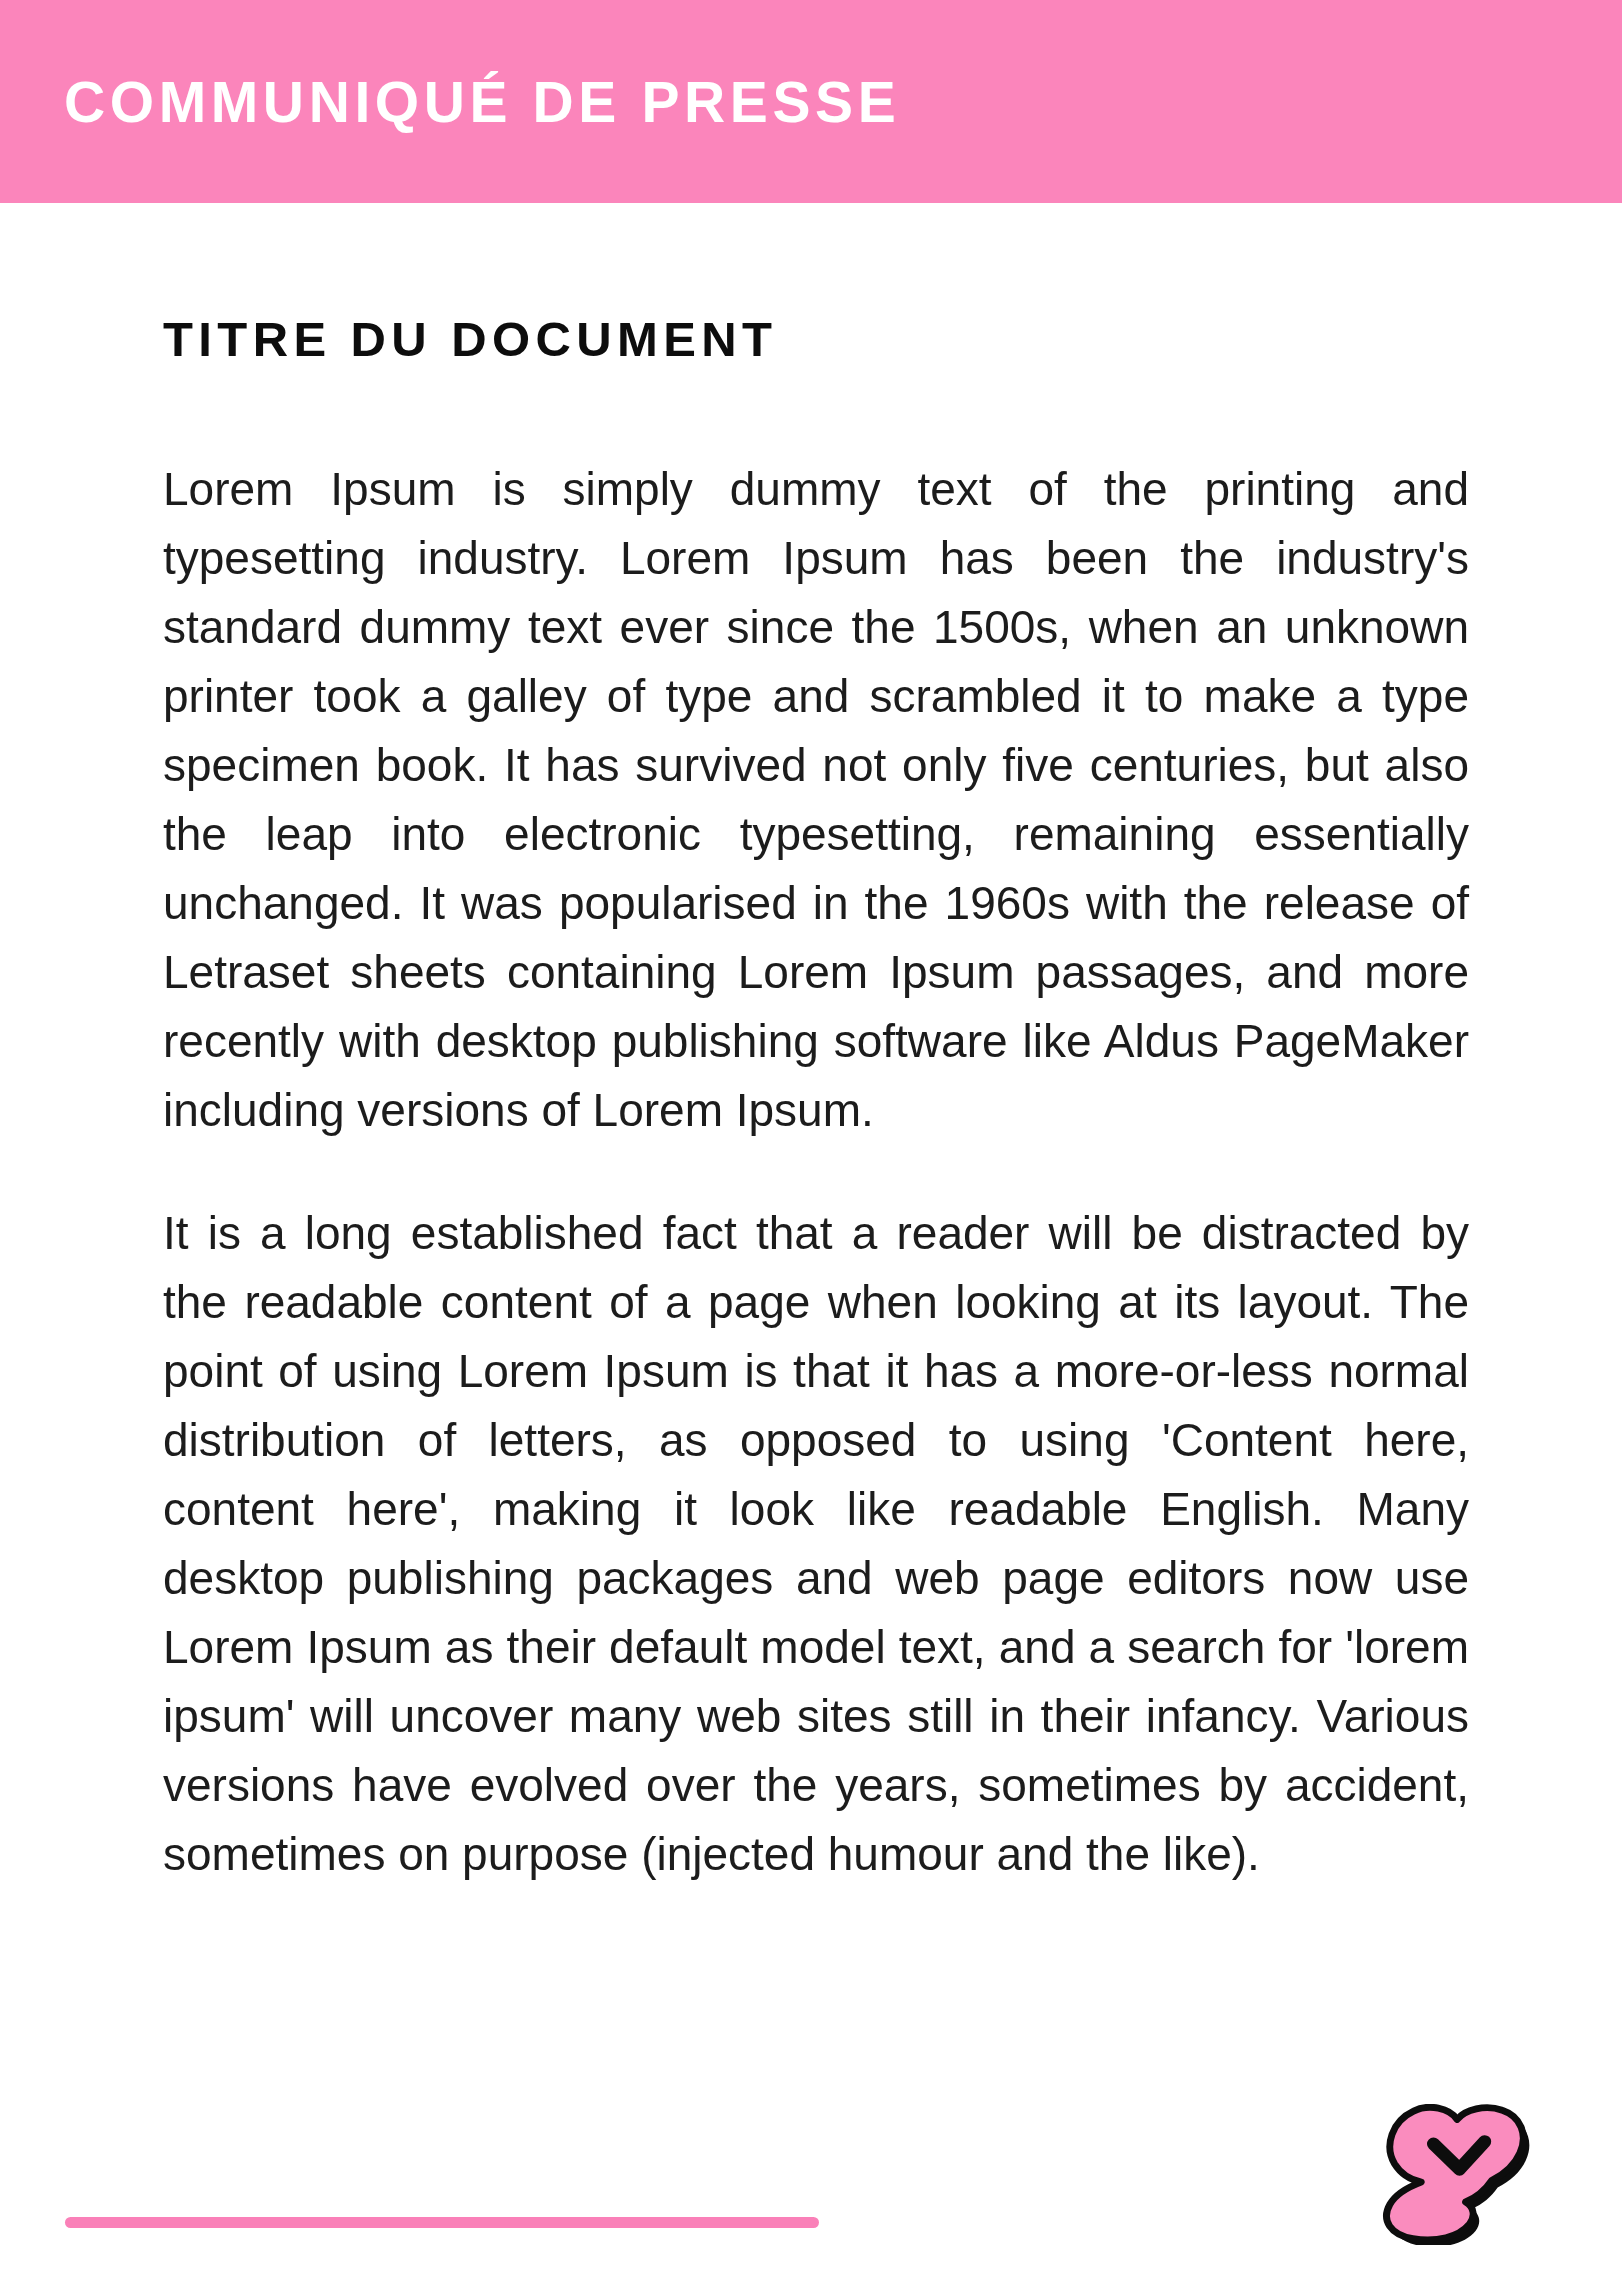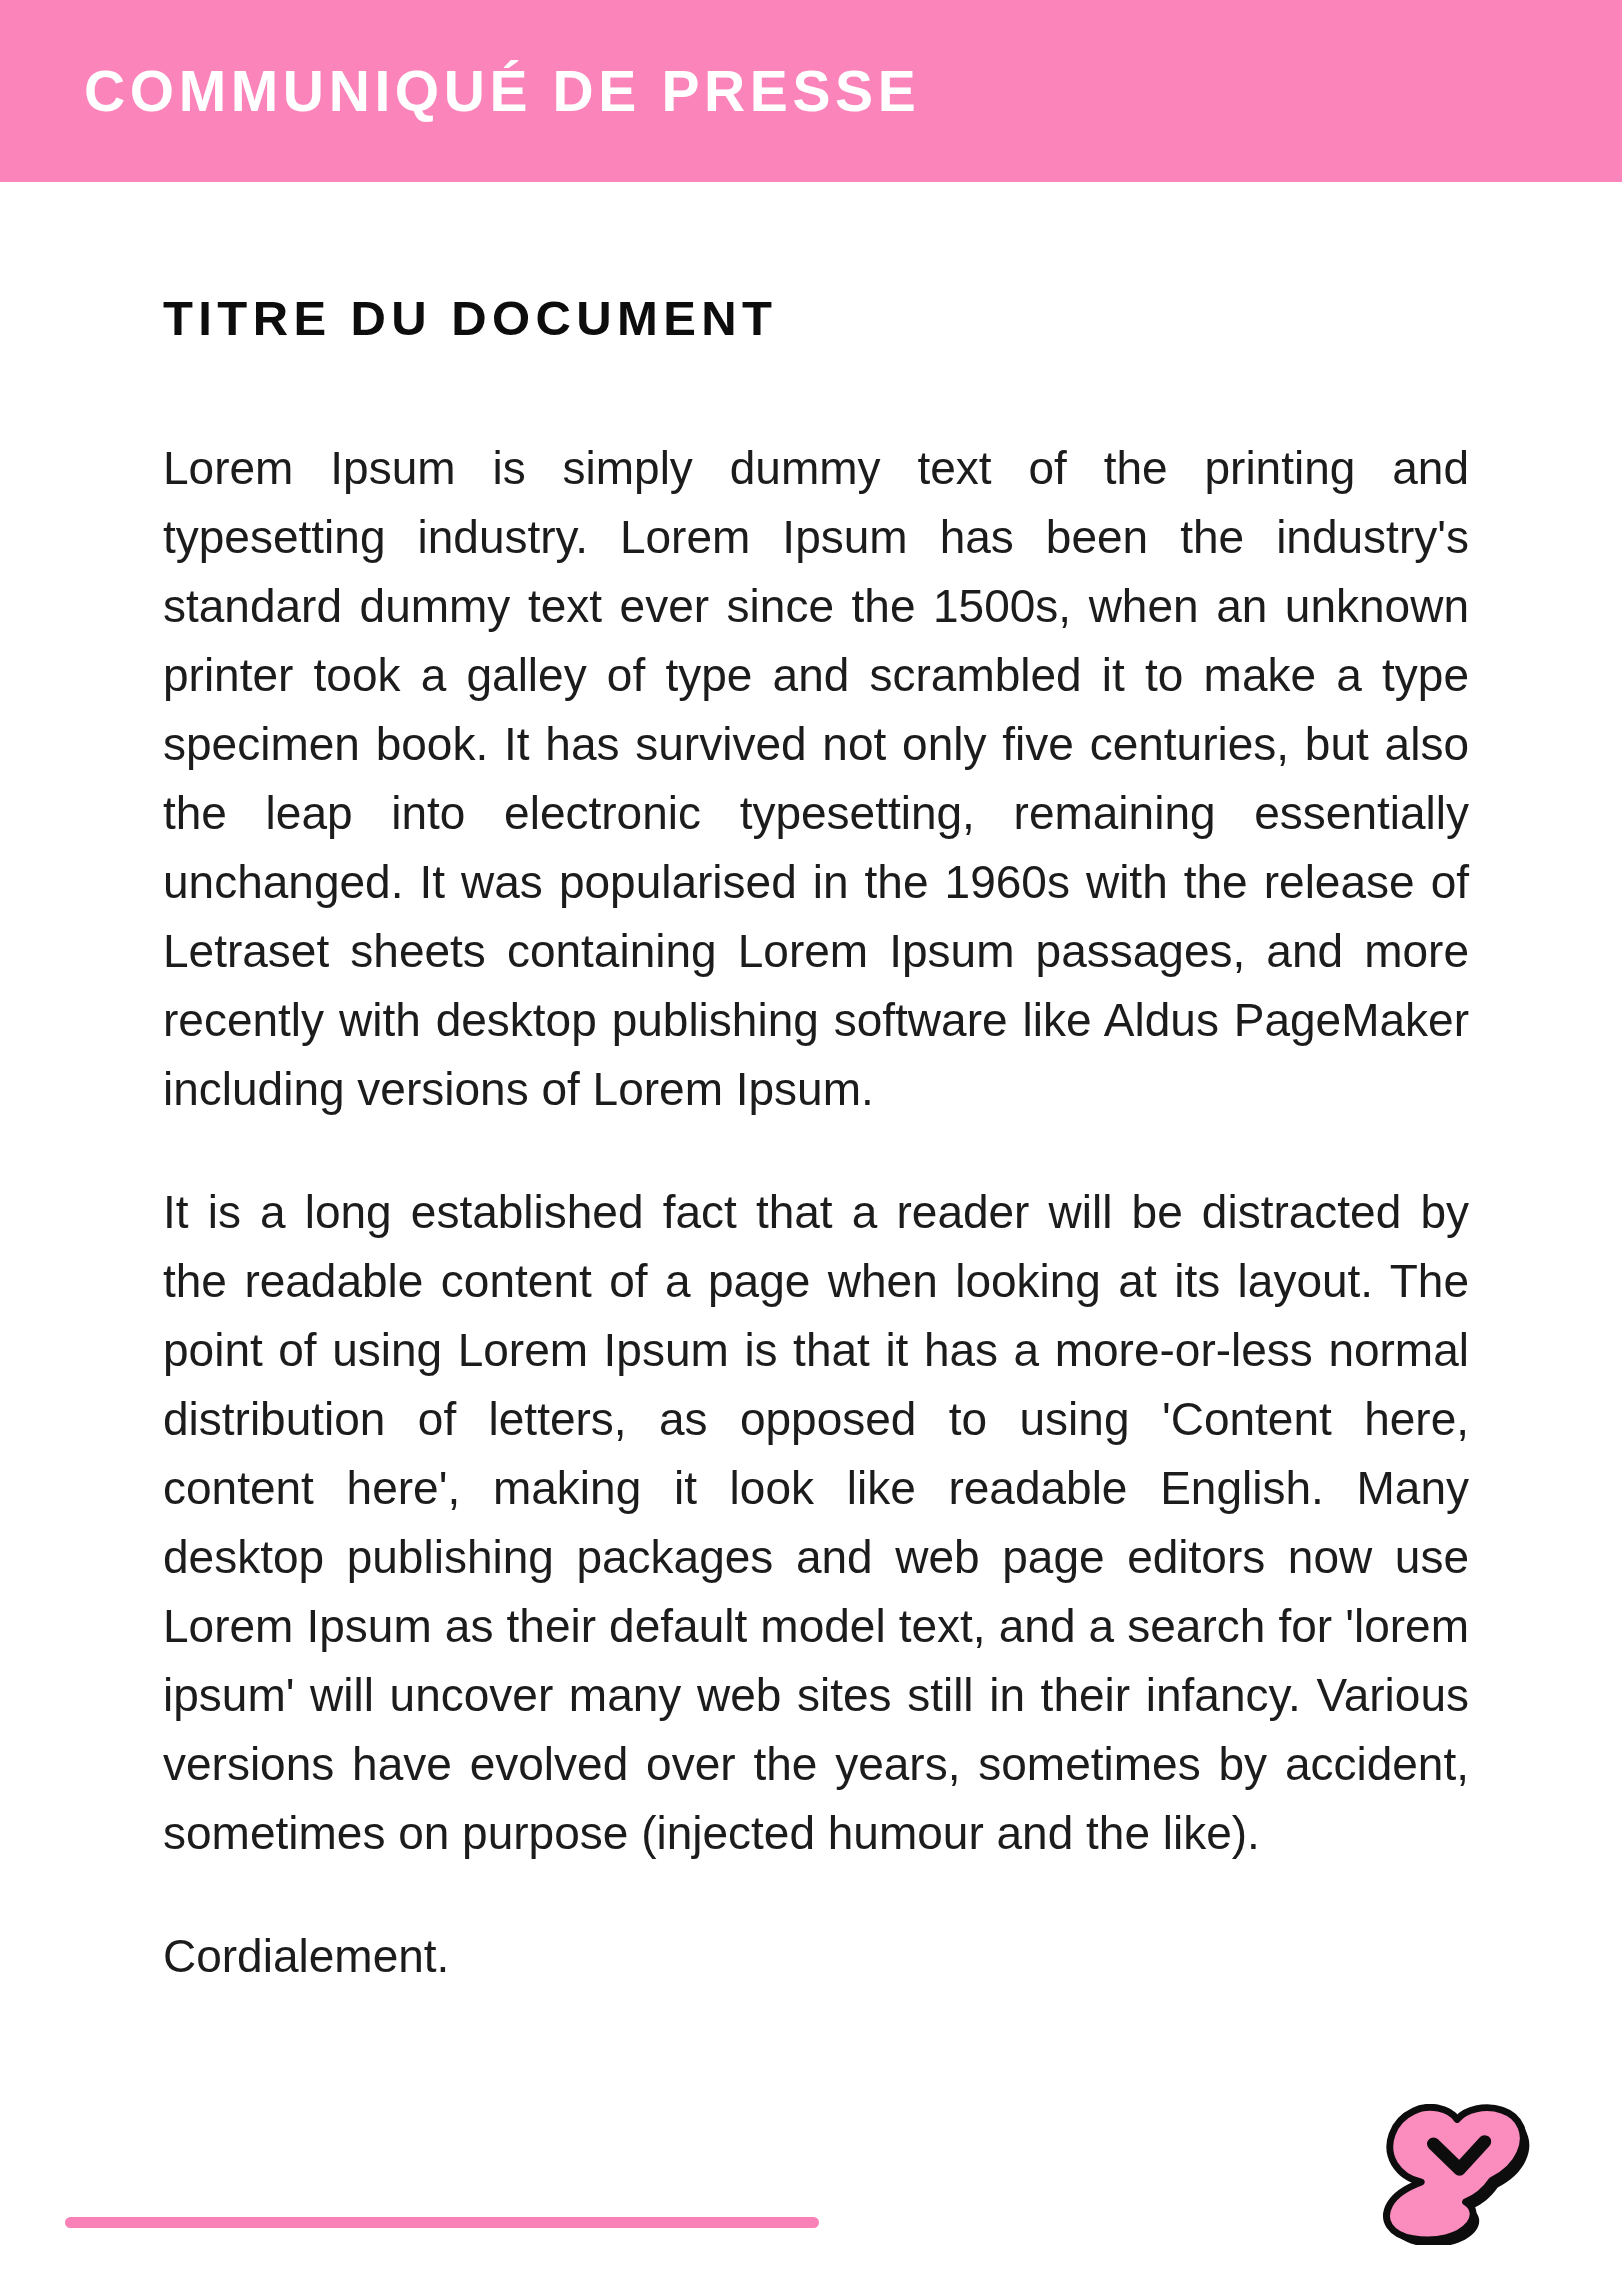--- a/index.html
+++ b/index.html
@@ -12,25 +12,25 @@
   }
   *{margin:0;padding:0;box-sizing:border-box;}
   html,body{background:#ffffff;}
   body{
     width:1623px;height:2295px;
     position:relative;
     overflow:hidden;
     font-family:"Liberation Sans", sans-serif;
   }
   .banner{
-    height:182px;
+    height:203px;
     background:var(--header-pink);
     display:flex;
     align-items:center;
-    padding-left:84px;
+    padding-left:64px;
   }
   .banner-title{
     color:#ffffff;
     font-size:57px;
     font-weight:800;
     letter-spacing:4.6px;
     white-space:nowrap;
   }
   main{
     padding:0 154px 0 163px;
@@ -81,21 +81,20 @@
 <body>
 
 <header class="banner">
   <span class="banner-title">COMMUNIQUÉ DE PRESSE</span>
 </header>
 
 <main>
   <h1 class="doc-title">TITRE DU DOCUMENT</h1>
   <p class="body-par">Lorem Ipsum is simply dummy text of the printing and typesetting industry. Lorem Ipsum has been the industry's standard dummy text ever since the 1500s, when an unknown printer took a galley of type and scrambled it to make a type specimen book. It has survived not only five centuries, but also the leap into electronic typesetting, remaining essentially unchanged. It was popularised in the 1960s with the release of Letraset sheets containing Lorem Ipsum passages, and more recently with desktop publishing software like Aldus PageMaker including versions of Lorem Ipsum.</p>
   <p class="body-par">It is a long established fact that a reader will be distracted by the readable content of a page when looking at its layout. The point of using Lorem Ipsum is that it has a more-or-less normal distribution of letters, as opposed to using 'Content here, content here', making it look like readable English. Many desktop publishing packages and web page editors now use Lorem Ipsum as their default model text, and a search for 'lorem ipsum' will uncover many web sites still in their infancy. Various versions have evolved over the years, sometimes by accident, sometimes on purpose (injected humour and the like).</p>
-  <p class="closing">Cordialement.</p>
 </main>
 
 <div class="footer-line"></div>
 
 <svg class="brand-logo" viewBox="0 0 212 184" xmlns="http://www.w3.org/2000/svg" aria-hidden="true">
 
   <path transform="translate(8,9)" fill="var(--outline-black)" d="M 101 20
            C 91 5, 64 -1, 44 9
            C 16 22, 5 54, 19 78
            C 27 91, 40 99, 54 102

